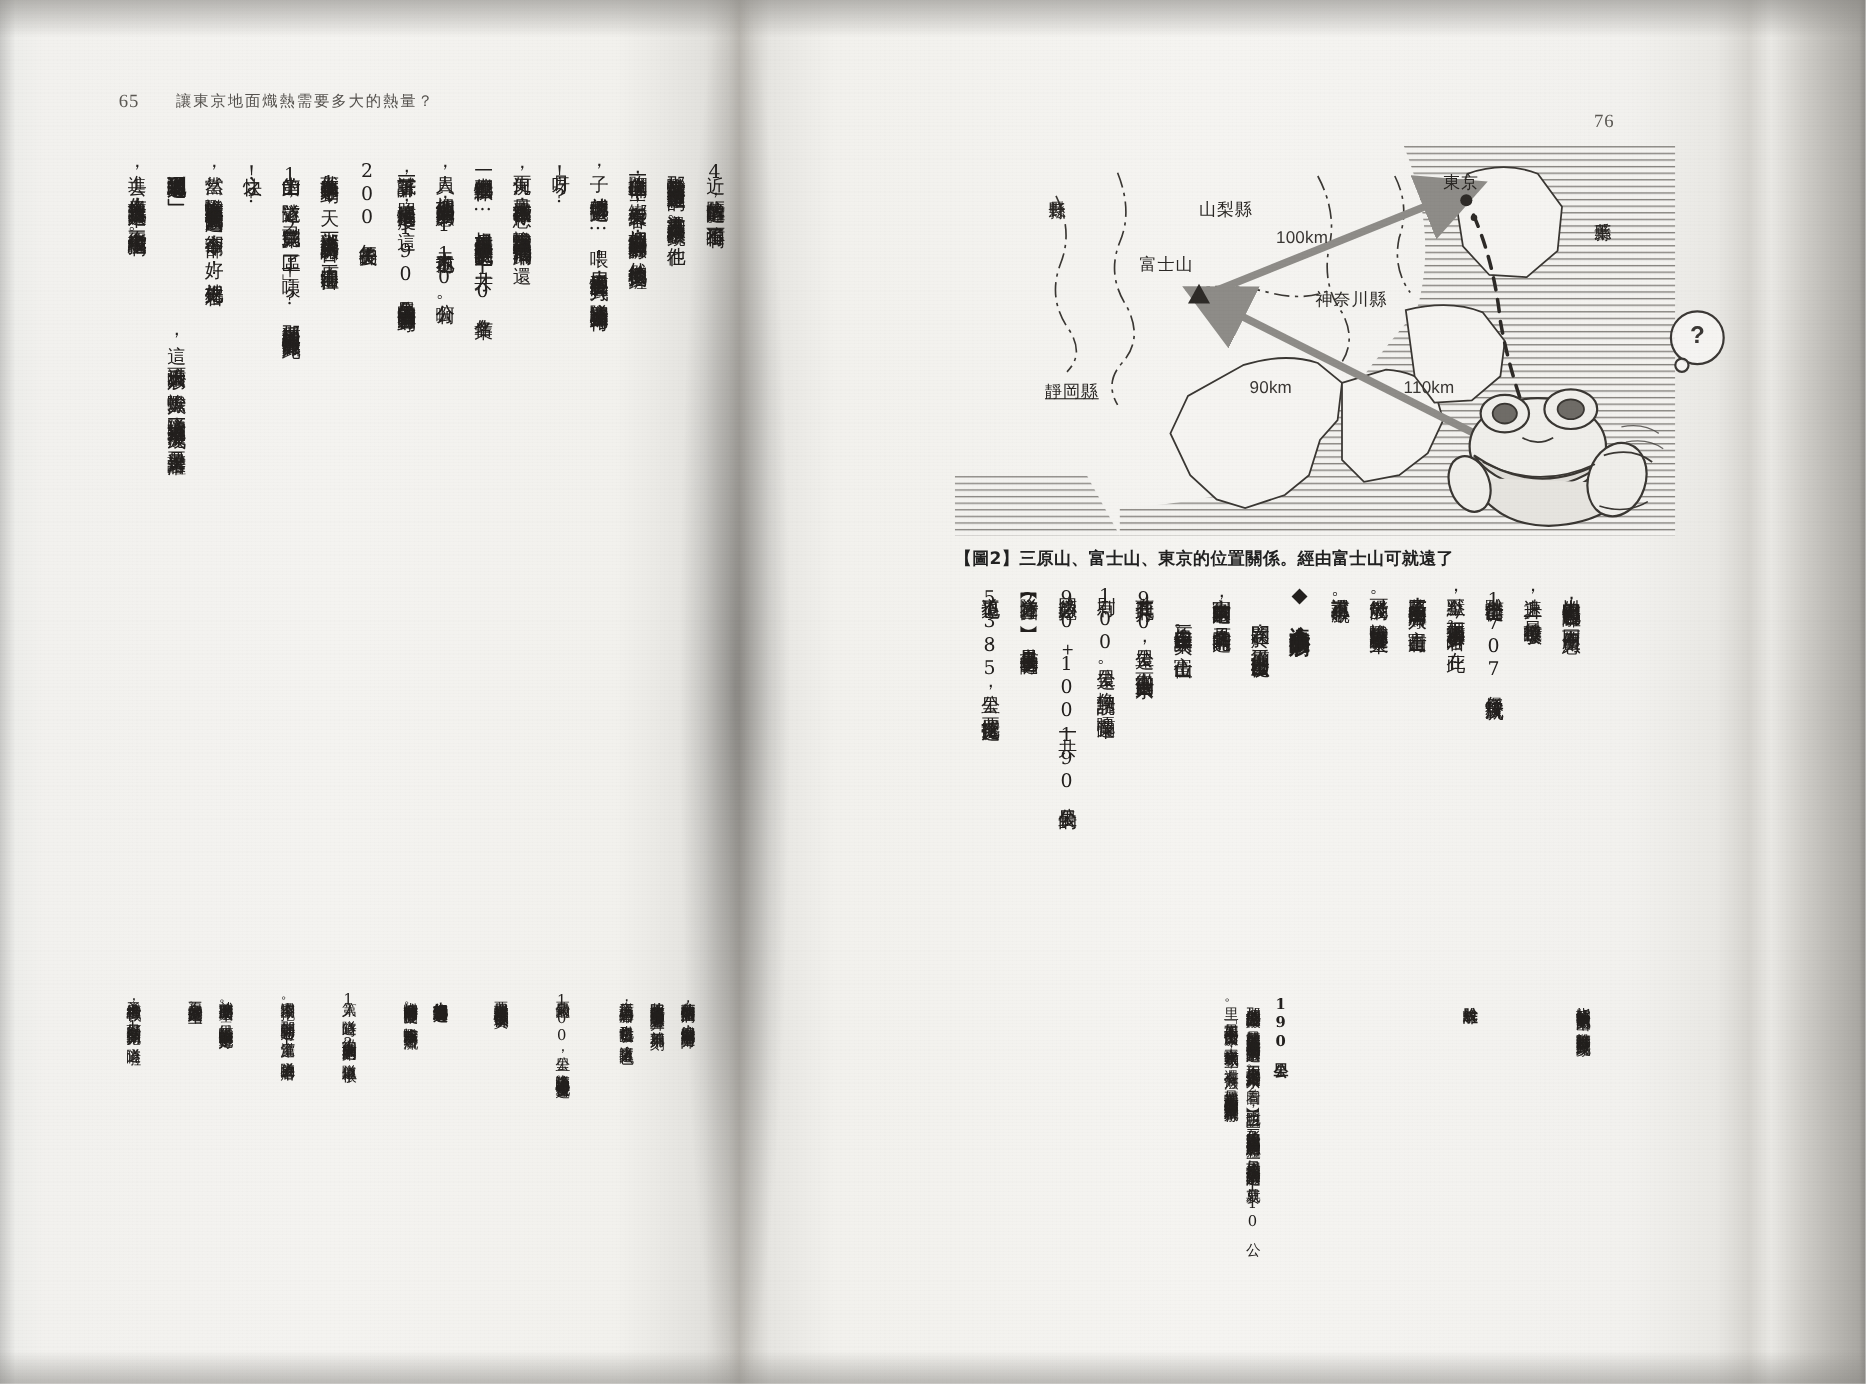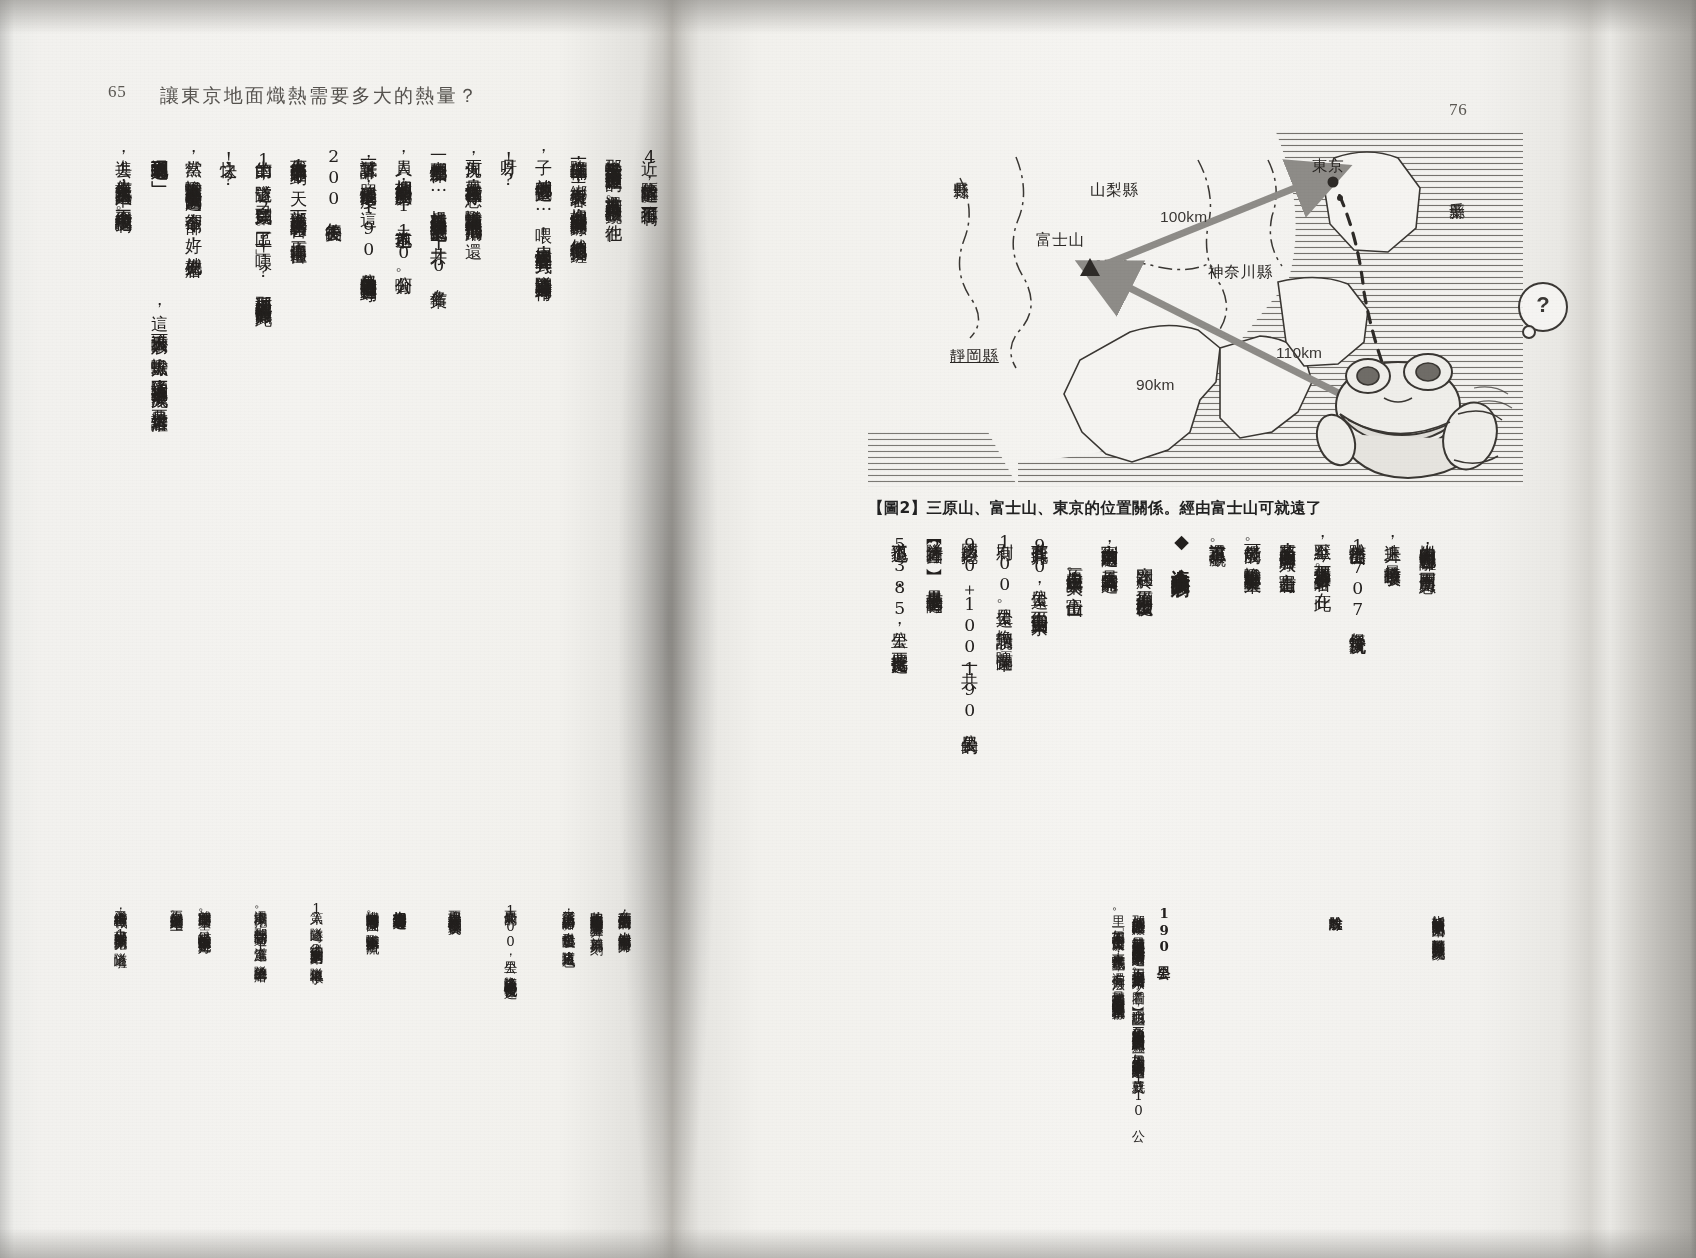--- a/index.html
+++ b/index.html
@@ -63,21 +63,21 @@
     white-space:nowrap;
   }
   .vcol{position:absolute;}
   .body-col{font-size:17.2px;}
   .note-col{font-size:13.4px;line-height:1.5;}
   .bold{font-weight:bold;}
   .heading{font-weight:bold;font-size:19px;letter-spacing:.07em;}
 
   
   .runhead{
-    position:absolute;color:#55524e;font-size:19px;
+    position:absolute;color:#55524e;font-size:14px;
     font-family:Liberation Serif, serif;
     letter-spacing:.12em;white-space:nowrap;
   }
   .folio{
     position:absolute;color:#5b5853;font-size:17px;
     font-family:"Liberation Serif",serif;letter-spacing:.05em;
   }
 
   
   #figure-wrap{
@@ -205,31 +205,31 @@
         <line x1="228" y1="136" x2="452" y2="46" stroke="#8e8c88" stroke-width="7" marker-end="url(#arrowhead)"></line>
 
         <polygon points="222,126 232,144 212,144" fill="#2e2b28"></polygon>
         <polygon points="534,276 544,294 524,294" fill="#2e2b28"></polygon>
         <circle cx="465" cy="50" r="5.5" fill="#2e2b28"></circle>
         <circle cx="472" cy="66" r="3" fill="#2e2b28"></circle>
       </svg>
 
       <div class="maplabel" style="left:82px;top:38px;writing-mode:vertical-rl;text-orientation:upright;">長野縣</div>
       <div class="maplabel" style="left:222px;top:48px;">山梨縣</div>
-      <div class="maplabel" style="left:328px;top:130px;margin-left:12px;">神奈川縣</div>
+      <div class="maplabel" style="left:328px;top:130px;">神奈川縣</div>
       <div class="maplabel" style="left:82px;top:214px;text-decoration:underline;">靜岡縣</div>
       <div class="maplabel" style="left:578px;top:58px;writing-mode:vertical-rl;text-orientation:upright;">千葉縣</div>
 
       <div class="maplabel" style="left:444px;top:24px;">東京</div>
       <div class="maplabel" style="left:168px;top:98px;font-family:Liberation Mono, monospace;">富士山</div>
       <div class="maplabel" style="left:552px;top:286px;">三原山</div>
 
       <div class="kmlabel" style="left:292px;top:76px;">100km</div>
       <div class="kmlabel" style="left:408px;top:212px;">110km</div>
-      <div class="kmlabel" style="left:268px;top:244px;">90km</div>
+      <div class="kmlabel" style="left:268px;top:212px;">90km</div>
 
       <svg style="position:absolute;left:420px;top:196px;width:230px;height:160px;" viewBox="0 0 230 160">
         <g fill="#efeeea" stroke="#3a3733" stroke-width="2">
           <ellipse cx="110" cy="78" rx="62" ry="44"></ellipse>
           <ellipse cx="80" cy="48" rx="22" ry="17"></ellipse>
           <ellipse cx="140" cy="44" rx="24" ry="18"></ellipse>
           <path d="M52,86 Q110,126 172,90 Q150,112 110,116 Q70,112 52,86 Z" fill="#dedcd7"></path>
           <path d="M48,106 Q70,150 120,150 Q176,148 196,112" fill="#e6e4df"></path>
           <ellipse cx="182" cy="108" rx="26" ry="34" transform="rotate(18 182 108)"></ellipse>
           <ellipse cx="48" cy="112" rx="18" ry="26" transform="rotate(-20 48 112)"></ellipse>

